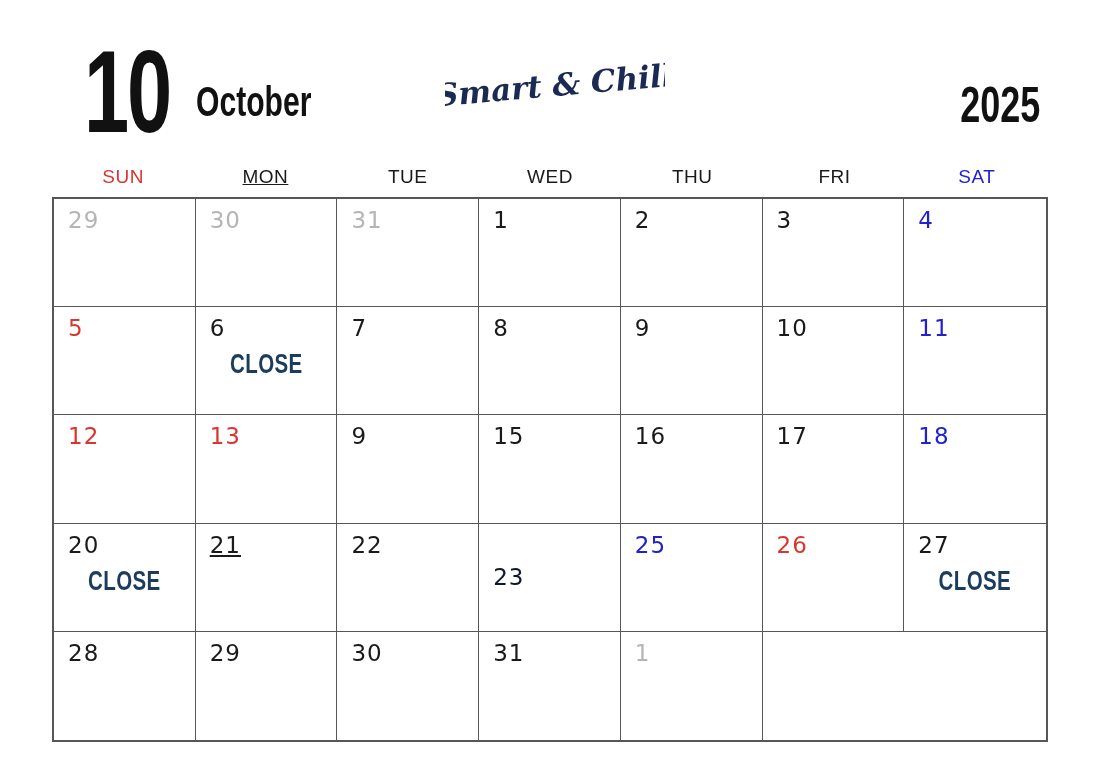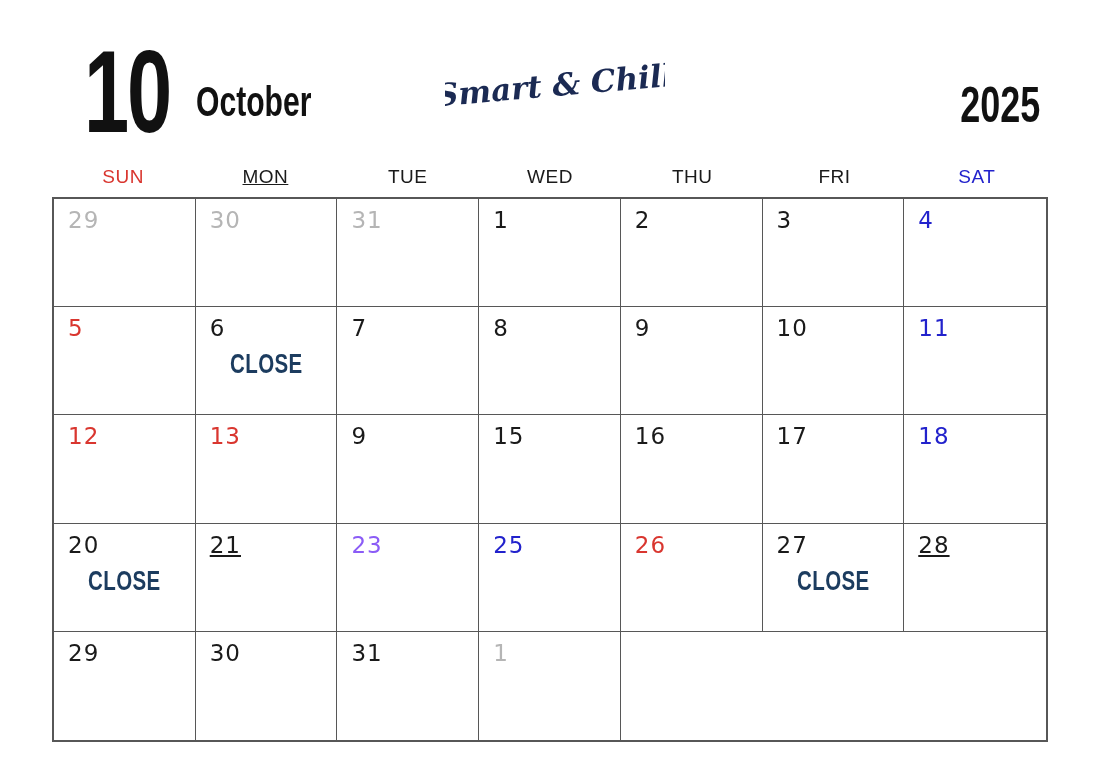--- a/index.html
+++ b/index.html
@@ -198,34 +198,37 @@
         <span class="day-num" style="color: rgb(34, 34, 204);">18</span>
       </div>
       <div class="cell">
         <span class="day-num" style="color: rgb(26, 26, 26);">20</span>
         <div class="note" style="color: rgb(28, 60, 95);">CLOSE</div>
       </div>
       <div class="cell">
         <span class="day-num" style="color: rgb(26, 26, 26); text-decoration: underline;">21</span>
       </div>
       <div class="cell">
-        <span class="day-num" style="color: #8b5cf6;">23</span>
+        <span class="day-num" style="color: rgb(26, 26, 26);">22</span>
+      </div>
+      <div class="cell">
+        <span class="day-num" style="color: #0f172a; margin-top: 32px;">23</span>
       </div>
       <div class="cell">
         <span class="day-num" style="color: rgb(34, 34, 204);">25</span>
       </div>
       <div class="cell">
         <span class="day-num" style="color: rgb(217, 54, 47);">26</span>
       </div>
       <div class="cell">
         <span class="day-num" style="color: rgb(26, 26, 26);">27</span>
         <div class="note" style="color: rgb(28, 60, 95);">CLOSE</div>
       </div>
       <div class="cell">
-        <span class="day-num" style="color: rgb(26, 26, 26); text-decoration: underline;">28</span>
+        <span class="day-num" style="color: rgb(26, 26, 26);">28</span>
       </div>
       <div class="cell">
         <span class="day-num" style="color: rgb(26, 26, 26);">29</span>
       </div>
       <div class="cell">
         <span class="day-num" style="color: rgb(26, 26, 26);">30</span>
       </div>
       <div class="cell">
         <span class="day-num" style="color: rgb(26, 26, 26);">31</span>
       </div>

